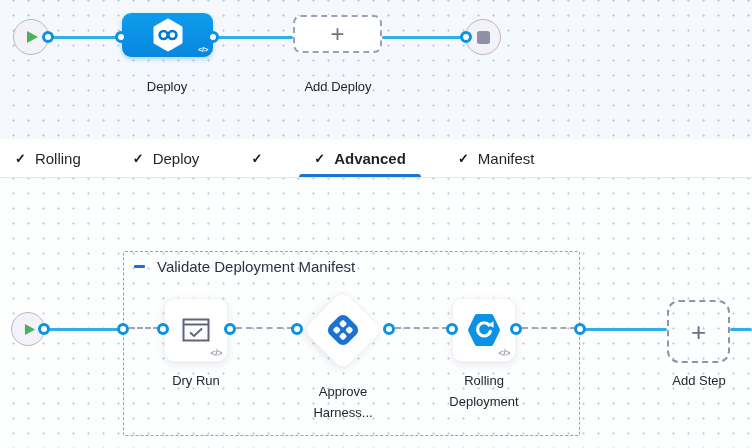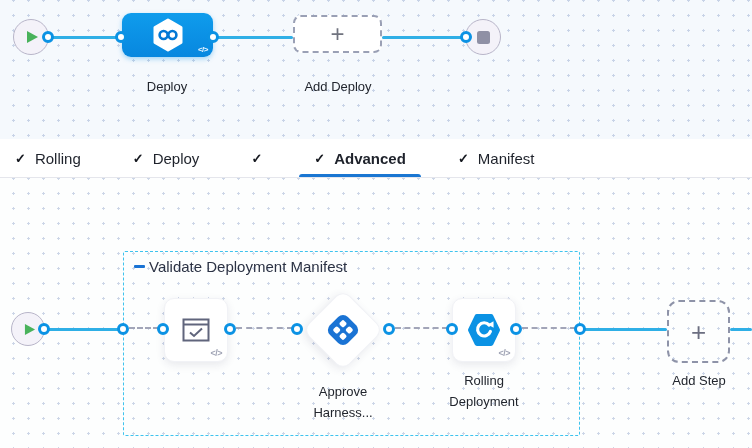--- a/index.html
+++ b/index.html
@@ -47,21 +47,21 @@
       padding:0 15px; font-size:15px; color:#1e222b; cursor:pointer; }
   .tab .check { font-size:13px; font-weight:700; color:#15181f; }
   .tab.active { font-weight:700; }
   .tab.active::after { content:""; position:absolute; left:0; right:0; bottom:0;
       height:3px; background:#1a76d2; border-radius:3px 3px 0 0; }
 
   
   #step-group { position:absolute; left:123px; top:73px; width:457px; height:185px;
       border:1px dashed #3ec3ee; border-radius:2px; z-index:0; }
   #group-label { position:absolute; left:10px; top:6px; display:flex;
-      align-items:center; gap:4px; font-size:15px; color:#2b3244; white-space:nowrap; }
+      align-items:center; gap:12px; font-size:15px; color:#2b3244; white-space:nowrap; }
   #group-label .dash { width:11px; height:3px; background:#1a73d4; border-radius:1px; }
 
   .step-card { position:absolute; width:64px; height:64px; background:#fff;
       border-radius:10px; border:1px solid #f1f2f6;
       box-shadow:0 3px 8px rgba(45,50,90,.10); display:flex;
       align-items:center; justify-content:center; z-index:2; }
   .step-card .code-badge, #diamond .code-badge { color:#a0a4b5; font-size:9px; }
   #diamond { position:absolute; left:314px; top:123px; width:58px; height:58px;
       background:#fff; border-radius:10px; border:1px solid #f1f2f6;
       box-shadow:0 3px 8px rgba(45,50,90,.10); transform:rotate(45deg);
@@ -204,18 +204,19 @@
         <path d="M 24.4 19.5 a 6.6 6.6 0 1 1 -1.2 -6.4" fill="none" stroke="#fff" stroke-width="3.2" stroke-linecap="round"></path>
         <polygon points="27.5,9.2 27.6,15.8 21.8,12.6" fill="#fff"></polygon>
       </svg>
       <span class="code-badge">&lt;/&gt;</span>
     </div>
 
     <div id="add-step">
       <span class="plus-glyph">+</span>
     </div>
 
+    <div class="node-label" style="left:146px; top:192px; width:100px;">Dry Run</div>
     <div class="node-label" style="left:293px; top:203px; width:100px;">Approve Harness...</div>
     <div class="node-label" style="left:434px; top:192px; width:100px;">Rolling Deployment</div>
     <div class="node-label" style="left:662px; top:192px; width:74px;">Add Step</div>
   </div>
 
 </div>
 
 </body></html>

